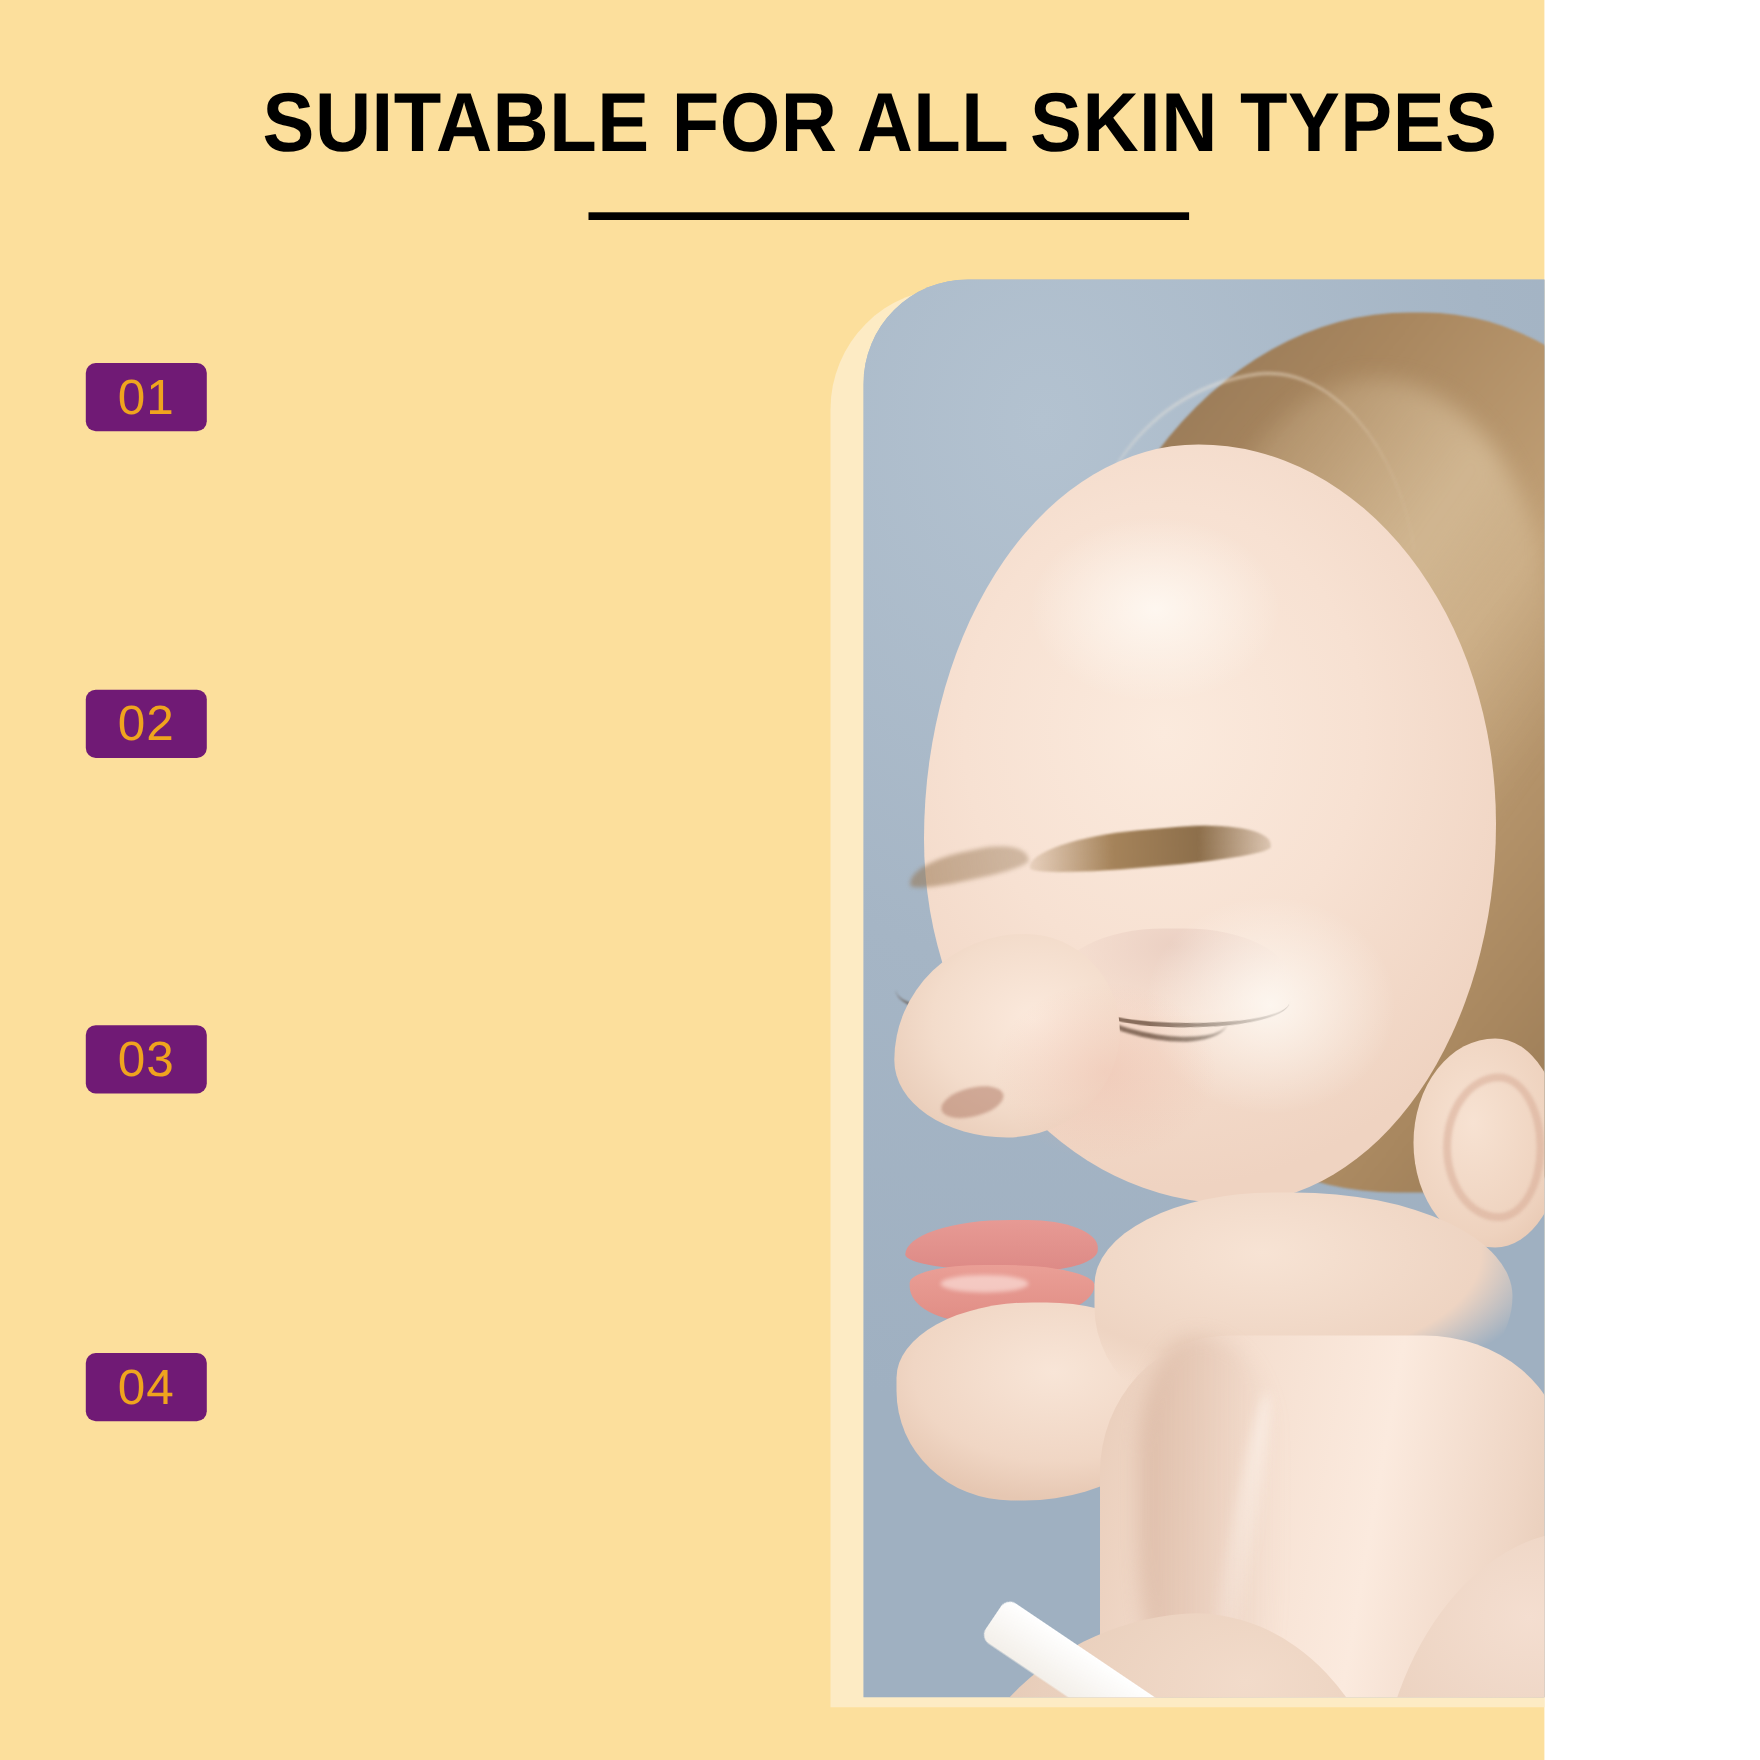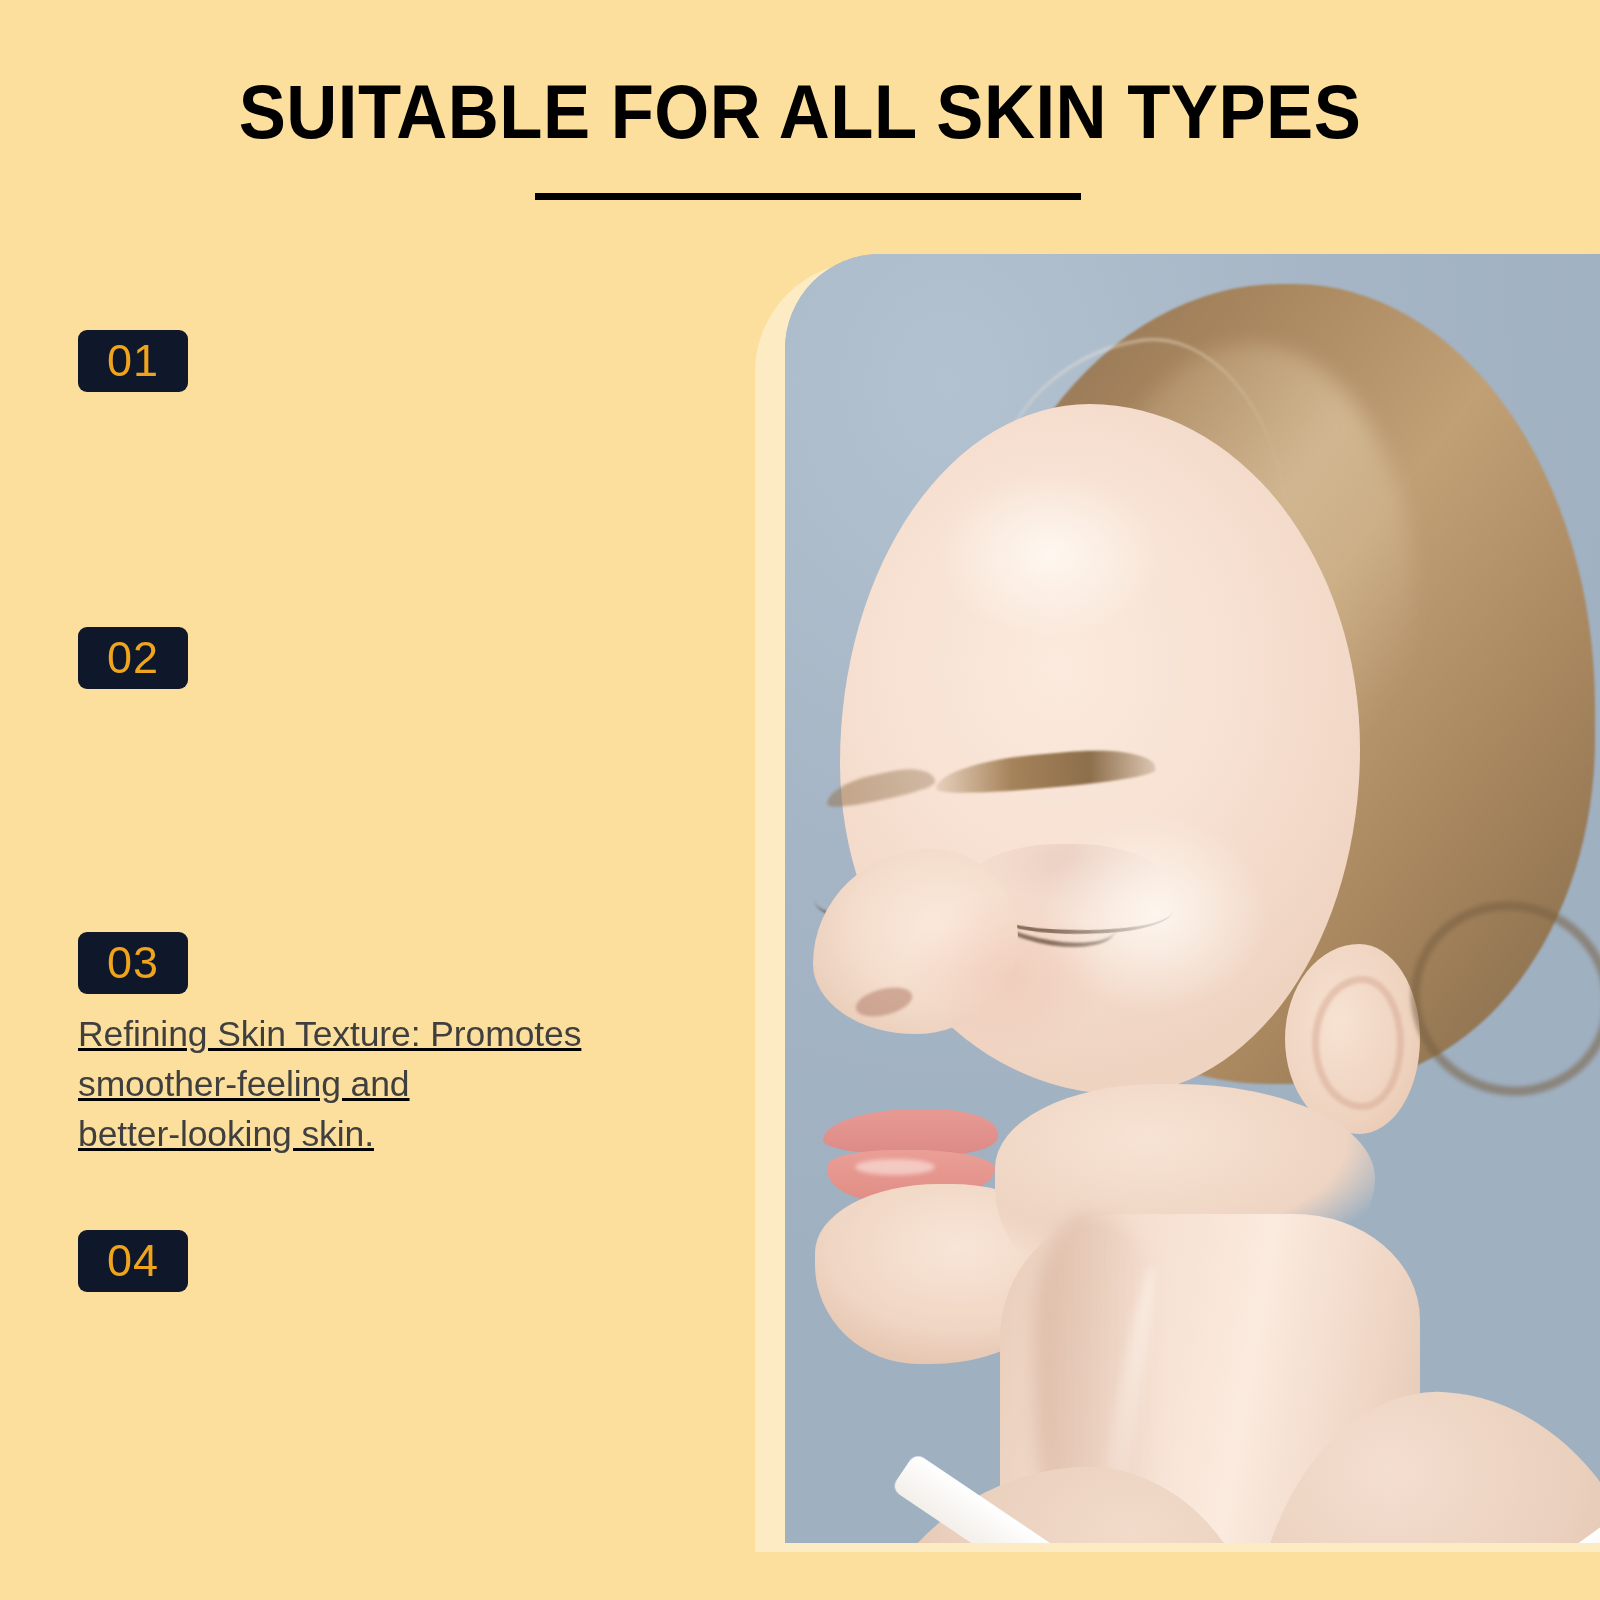--- a/index.html
+++ b/index.html
@@ -8,21 +8,21 @@
   }
   body {
     width: 1600px;
     height: 1600px;
     overflow: hidden;
     font-family: "Liberation Sans", sans-serif;
   }
 
   #poster {
     position: relative;
-    width: 1600px;
+    width: 1404px;
     height: 1600px;
     background: #fcdf9c;
     overflow: hidden;
   }
 
   
   .header {
     position: absolute;
     top: 0;
     left: 0;
@@ -69,21 +69,21 @@
   .feature-item.f2 { top: 327px; }
   .feature-item.f3 { top: 632px; text-decoration: underline; }
   .feature-item.f4 { top: 930px; }
 
   .badge {
     display: inline-block;
     min-width: 110px;
     height: 62px;
     line-height: 62px;
     text-align: center;
-    background: #0f172a;
+    background: #701a75;
     border-radius: 9px;
     box-sizing: border-box;
     padding: 0 14px;
   }
   .badge-number {
     font-family: "Liberation Sans Narrow", "Liberation Sans", sans-serif;
     font-size: 45px;
     font-weight: 400;
     color: #efa41e;
     letter-spacing: 1px;
@@ -482,23 +482,20 @@
     <div class="feature-item f2">
       <div class="badge">
         <span class="badge-number">02</span>
       </div>
     </div>
 
     <div class="feature-item f3">
       <div class="badge">
         <span class="badge-number">03</span>
       </div>
-      <div class="feature-text">Refining Skin Texture: Promotes
-smoother-feeling and
-better-looking skin.</div>
     </div>
 
     <div class="feature-item f4">
       <div class="badge">
         <span class="badge-number">04</span>
       </div>
     </div>
 
   </div>
 

